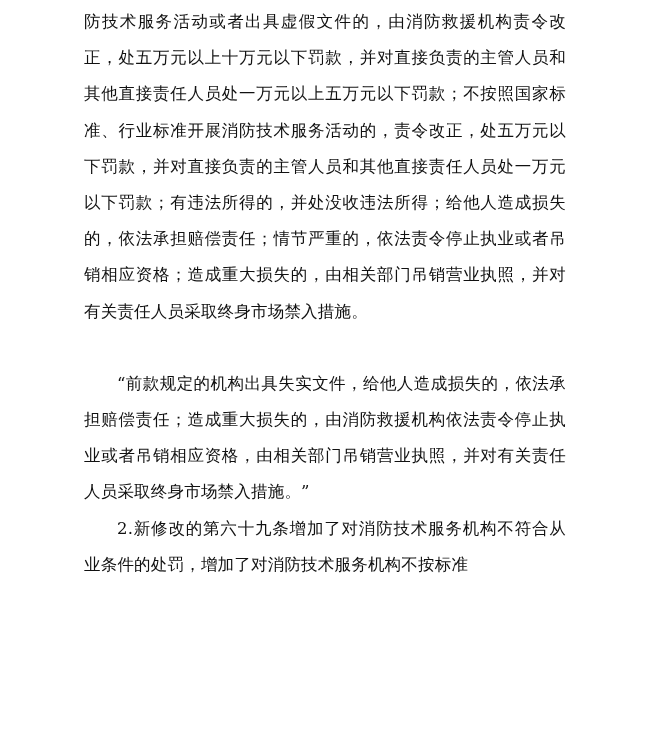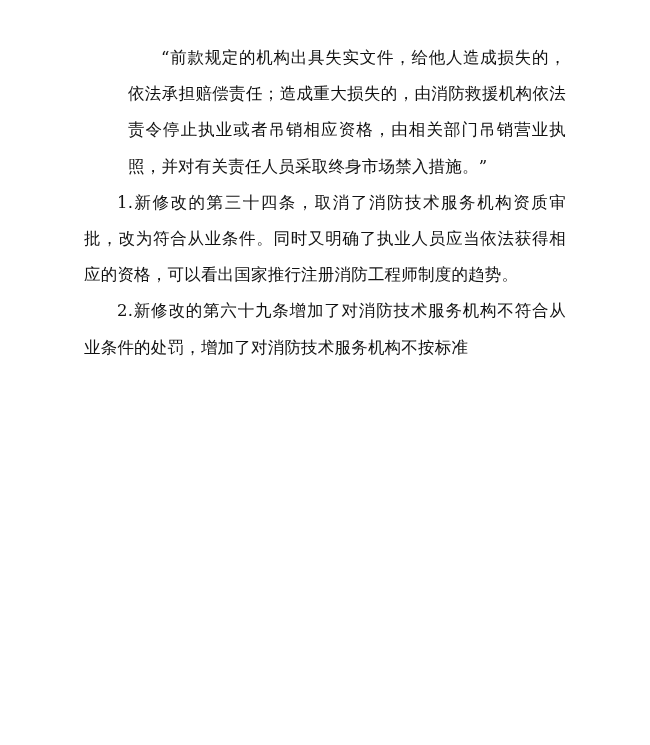--- a/index.html
+++ b/index.html
@@ -37,31 +37,30 @@
     font-weight: 500;
   }
   p.indent {
     text-indent: 33px;
   }
   p.spaced-before {
     margin-top: 36px;
   }
   p.quote {
     text-indent: 33px;
-    margin-left: 44px;
   }
 </style>
 </head>
 <body>
 
 <div class="page">
   <div class="doc-body">
 
+    <p class="para">防技术服务活动或者出具虚假文件的，由消防救援机构责令改正，处五万元以上十万元以下罚款，并对直接负责的主管人员和其他直接责任人员处一万元以上五万元以下罚款；不按照国家标准、行业标准开展消防技术服务活动的，责令改正，处五万元以下罚款，并对直接负责的主管人员和其他直接责任人员处一万元以下罚款；有违法所得的，并处没收违法所得；给他人造成损失的，依法承担赔偿责任；情节严重的，依法责令停止执业或者吊销相应资格；造成重大损失的，由相关部门吊销营业执照，并对有关责任人员采取终身市场禁入措施。</p>
 
     <p class="para quote spaced-before">“前款规定的机构出具失实文件，给他人造成损失的，依法承担赔偿责任；造成重大损失的，由消防救援机构依法责令停止执业或者吊销相应资格，由相关部门吊销营业执照，并对有关责任人员采取终身市场禁入措施。”</p>
 
 
-    <p class="para indent">1.新修改的第三十四条，取消了消防技术服务机构资质审批，改为符合从业条件。同时又明确了执业人员应当依法获得相应的资格，可以看出国家推行注册消防工程师制度的趋势。</p>
 
     <p class="para indent">2.新修改的第六十九条增加了对消防技术服务机构不符合从业条件的处罚，增加了对消防技术服务机构不按标准</p>
 
   </div>
 </div>
 
 </body></html>

